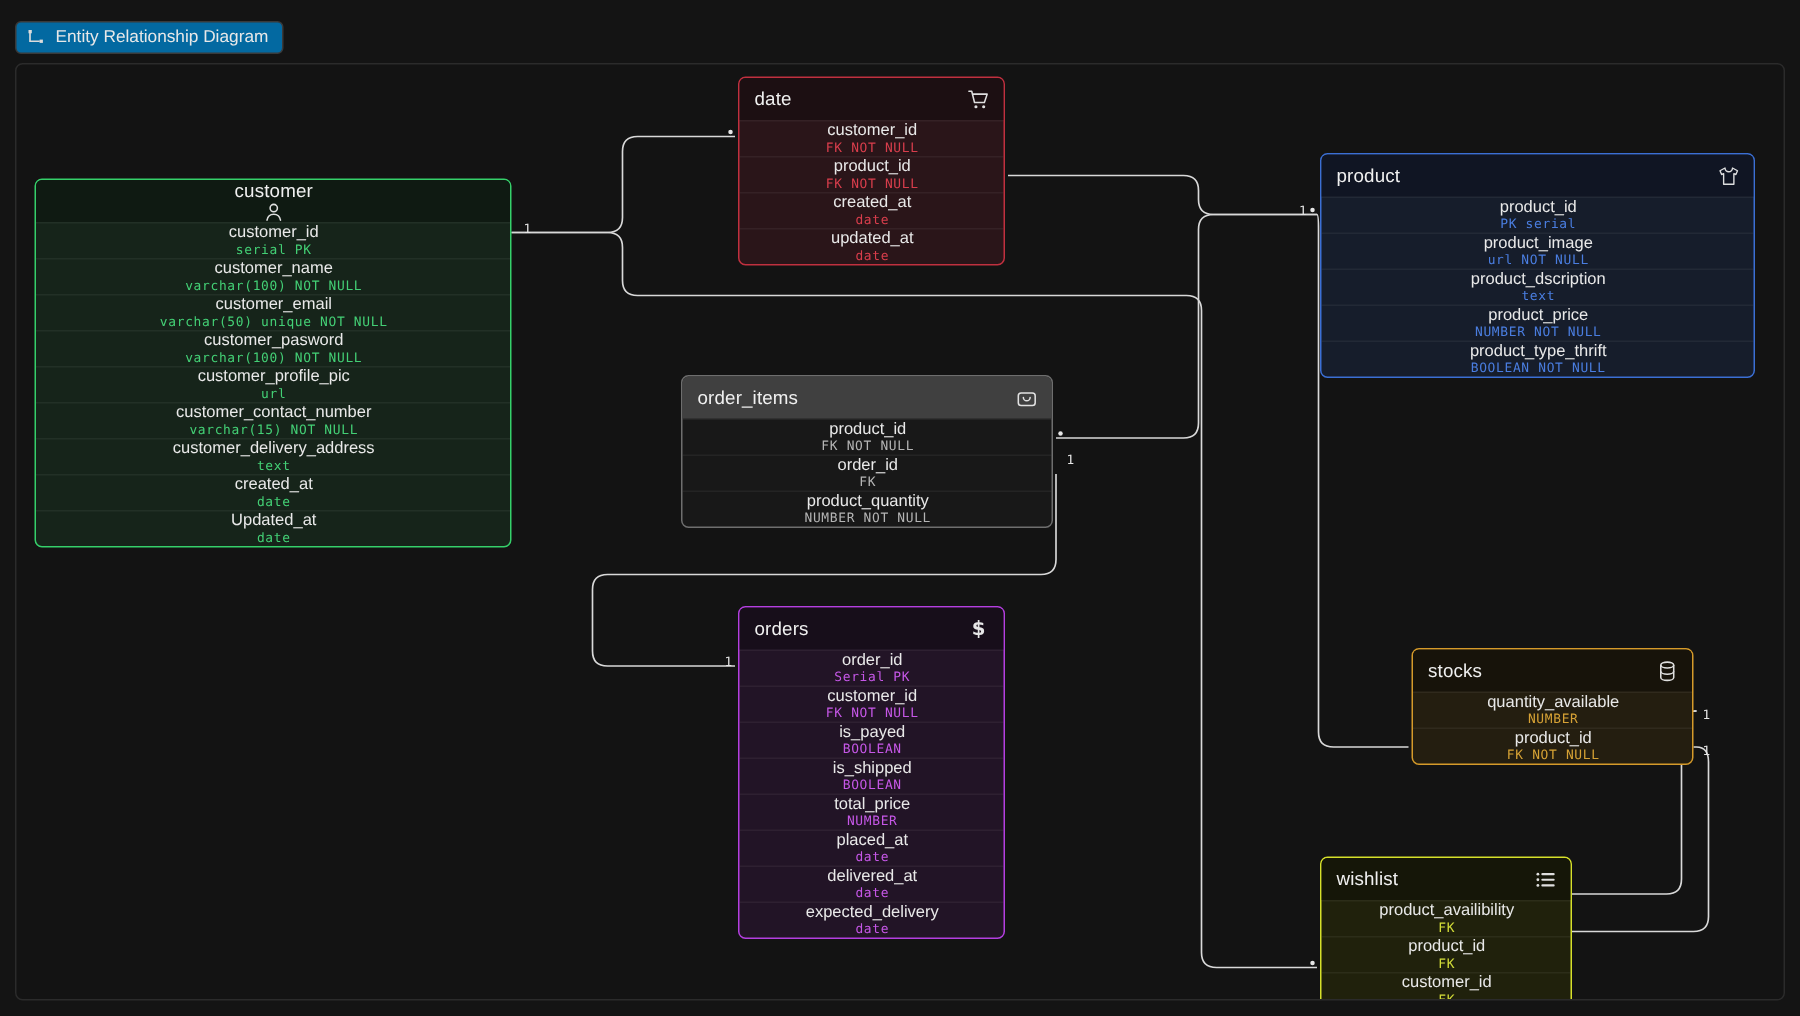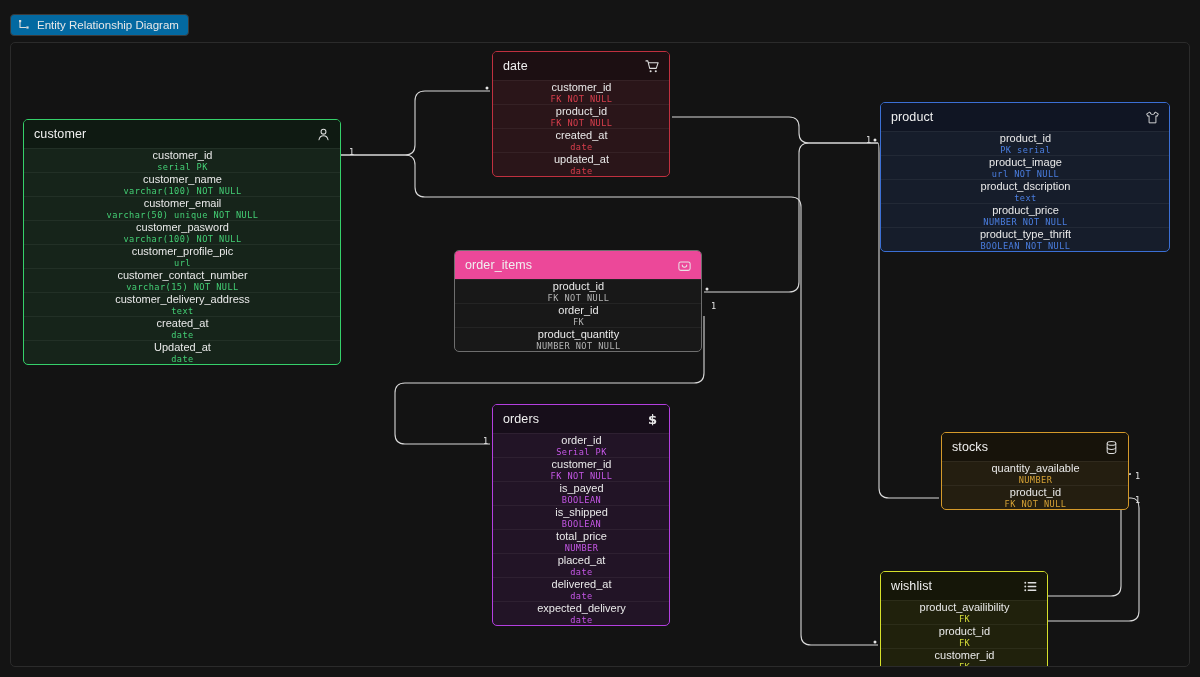--- a/index.html
+++ b/index.html
@@ -75,33 +75,33 @@
   .tbl .row .ftype {
     font-family: "DejaVu Sans Mono", monospace;
     font-size: 8.6px;
     letter-spacing: .45px;
     white-space: nowrap;
     opacity: .95;
   }
 
   
   .t-green  { border-color:#35d06a; background:#16241a; }
-  .t-green  .hdr { background:#0f1a12; }
+  .t-green  .hdr { background:#0f1a12;flex-direction:column; }
   .t-green  .ftype { color:#46d97a; }
 
   .t-red    { border-color:#c0303f; background:#2a1519; }
   .t-red    .hdr { background:#1c0f12; }
   .t-red    .ftype { color:#e2404f; }
 
   .t-blue   { border-color:#3b6fd4; background:#161d2b; }
   .t-blue   .hdr { background:#101523; }
   .t-blue   .ftype { color:#4d83ea; }
 
   .t-gray   { border-color:#6e6e6e; background:#181818; }
-  .t-gray   .hdr { background:#ec4899; }
+  .t-gray   .hdr { background:#404040; }
   .t-gray   .ftype { color:#bdbdbd; }
 
   .t-purple { border-color:#b43fe0; background:#221426; }
   .t-purple .hdr { background:#170e1a; }
   .t-purple .ftype { color:#cf5bf2; }
 
   .t-amber  { border-color:#d59a2a; background:#241e10; }
   .t-amber  .hdr { background:#17130a; }
   .t-amber  .ftype { color:#e0a937; }
 

